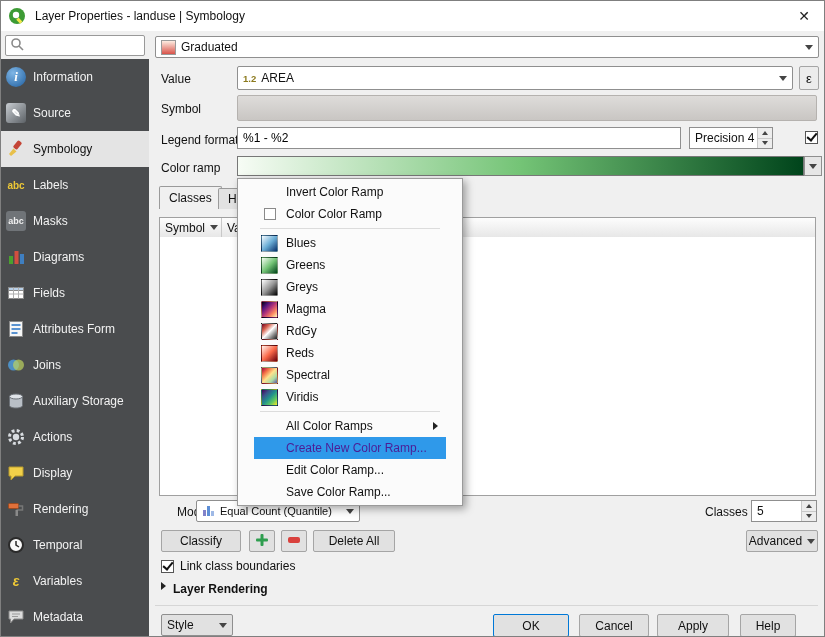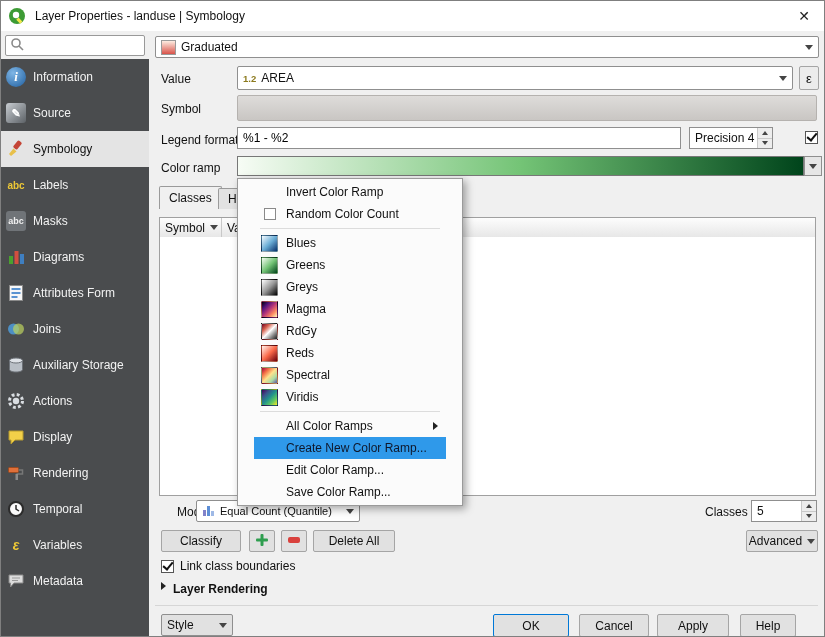--- a/index.html
+++ b/index.html
@@ -117,21 +117,21 @@
 
   
   .menu { position: absolute; left: 236px; top: 177px; width: 226px; background: #fbfbfb;
           border: 1px solid #9a9a9a; box-shadow: 3px 3px 8px rgba(0,0,0,0.35); padding: 2px 16px; z-index: 50; }
   .menu-item { height: 22px; display: flex; align-items: center; gap: 8px; padding: 0 8px 0 7px; cursor: default; }
   .mi-icon { width: 17px; height: 17px; flex: 0 0 17px; display: flex; align-items: center; justify-content: center; }
   .ramp-swatch { border: 1px solid rgba(0,0,0,0.3); }
   .mi-check { width: 12px; height: 12px; border: 1px solid #8a8a8a; background: #fff; }
   .menu-sep { height: 1px; background: #dcdcdc; margin: 3px 6px; }
   .menu-item .mi-arrow { margin-left: auto; }
-  .menu-item.highlighted { color: #0f172a; gap: 8px; }
+  .menu-item.highlighted { color: #4c1d95; gap: 8px; }
 </style>
 </head>
 <body>
 
 <div class="window">
 
   <div class="titlebar">
     <span class="ic">
       <svg width="20" height="20">
           <circle cx="10" cy="10" r="8" fill="#3d9b35"></circle>
@@ -187,20 +187,32 @@
               <rect x="3" y="9" width="4" height="8" fill="#4aa12f"></rect>
               <rect x="8.5" y="4" width="4" height="13" fill="#d34f3f"></rect>
               <rect x="14" y="7" width="4" height="10" fill="#3f7fc1"></rect>
             </svg>
         </span>
         <span class="nav-label">Diagrams</span>
       </div>
       <div class="nav-item">
         <span class="ic">
           <svg width="20" height="20">
+              <rect x="2.5" y="4.5" width="15" height="11" fill="#ffffff" stroke="#8a8a8a"></rect>
+              <rect x="2.5" y="4.5" width="15" height="3" fill="#b9d1ea" stroke="#8a8a8a"></rect>
+              <line x1="7.5" y1="4.5" x2="7.5" y2="15.5" stroke="#b0b0b0"></line>
+              <line x1="12.5" y1="4.5" x2="12.5" y2="15.5" stroke="#b0b0b0"></line>
+              <line x1="2.5" y1="11" x2="17.5" y2="11" stroke="#b0b0b0"></line>
+            </svg>
+        </span>
+        <span class="nav-label">Fields</span>
+      </div>
+      <div class="nav-item">
+        <span class="ic">
+          <svg width="20" height="20">
               <rect x="3.5" y="2.5" width="13" height="15" fill="#f7f7f7" stroke="#8a8a8a"></rect>
               <rect x="5.5" y="5" width="9" height="2" fill="#5a93d1"></rect>
               <rect x="5.5" y="9" width="9" height="2" fill="#5a93d1"></rect>
               <rect x="5.5" y="13" width="6" height="2" fill="#5a93d1"></rect>
             </svg>
         </span>
         <span class="nav-label">Attributes Form</span>
       </div>
       <div class="nav-item">
         <span class="ic">
@@ -419,21 +431,21 @@
 
   <div class="menu">
     <div class="menu-item">
       <span class="mi-icon"></span>
       <span>Invert Color Ramp</span>
     </div>
     <div class="menu-item">
       <span class="mi-icon">
           <span class="mi-check"></span>
         </span>
-      <span>Random Color Count</span>
+      <span>Color Color Ramp</span>
     </div>
     <div class="menu-sep"></div>
     <div class="menu-item">
       <span class="mi-icon ramp-swatch" style="background: linear-gradient(135deg, rgb(247, 251, 255), rgb(107, 174, 214), rgb(8, 48, 107));"></span>
       <span>Blues</span>
     </div>
     <div class="menu-item">
       <span class="mi-icon ramp-swatch" style="background: linear-gradient(135deg, rgb(247, 252, 245), rgb(116, 196, 118), rgb(0, 68, 27));"></span>
       <span>Greens</span>
     </div>

